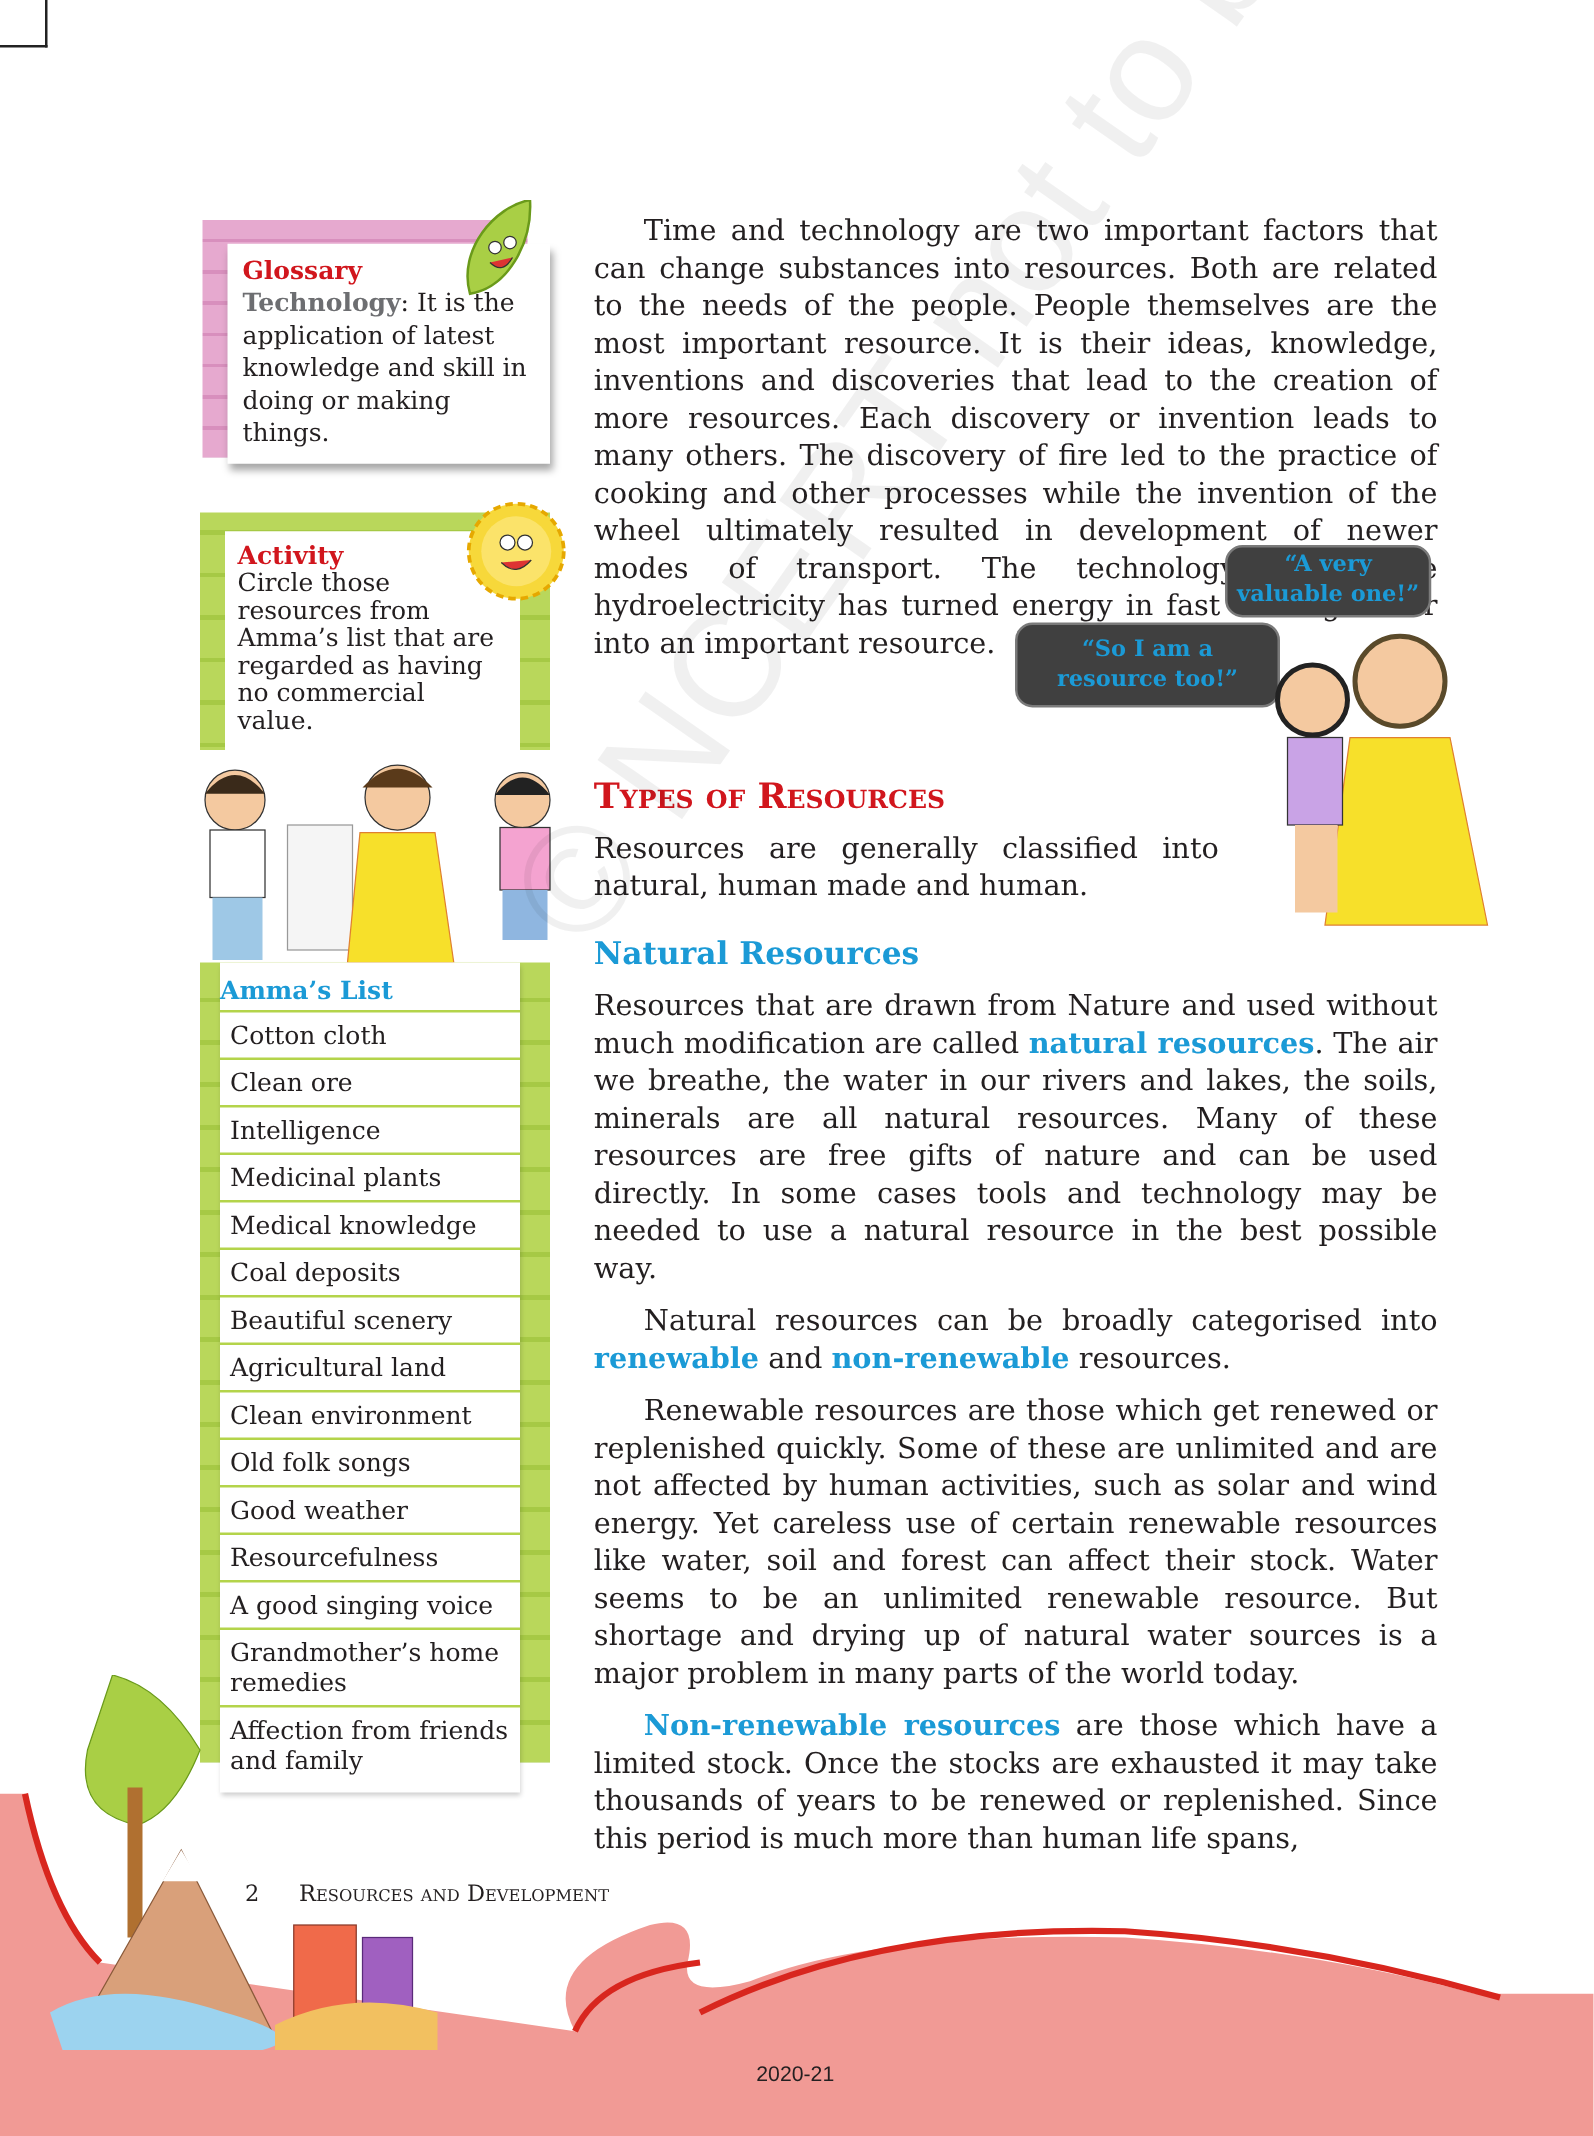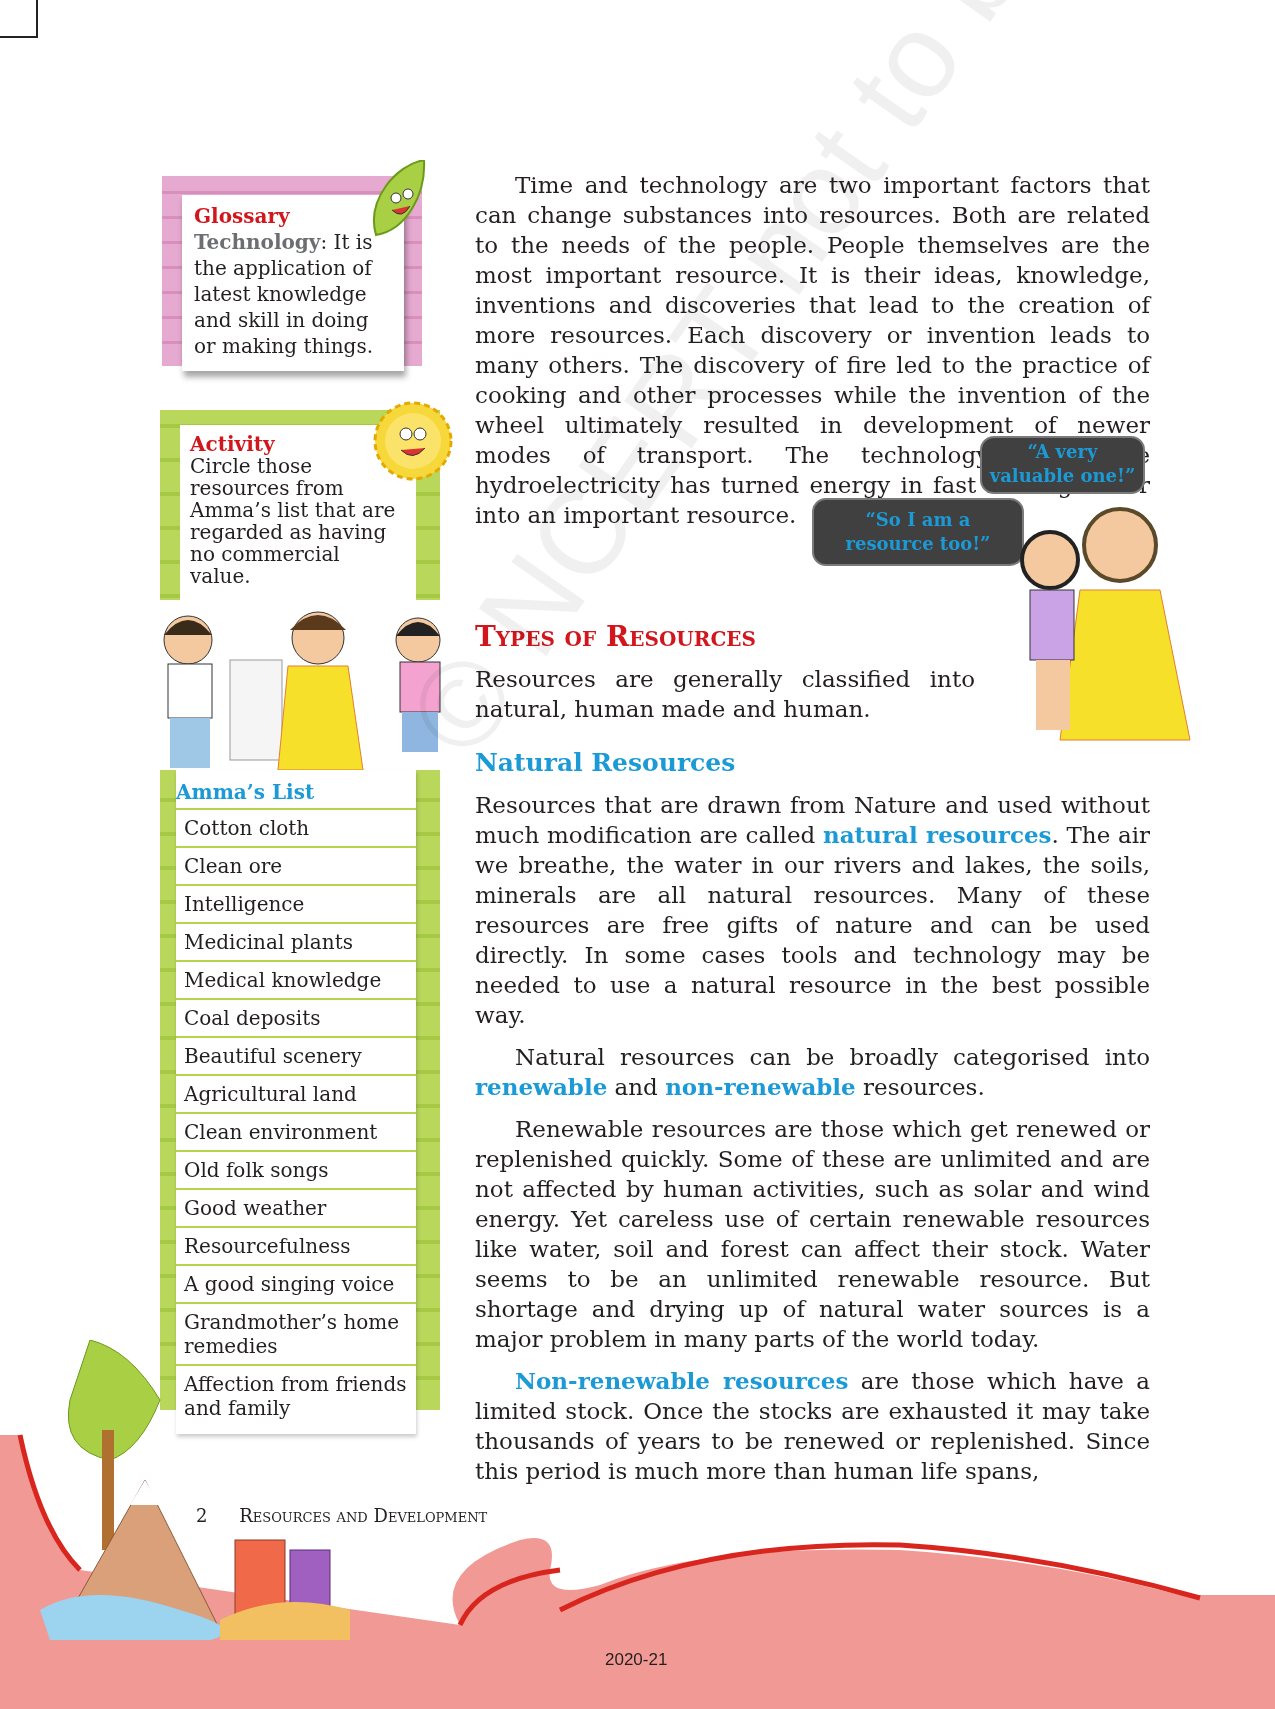--- a/index.html
+++ b/index.html
@@ -1,19 +1,19 @@
 <!DOCTYPE html>
 <html><head>
 <meta charset="utf-8">
 <style>
   html,body{margin:0;padding:0;background:#fff;}
   body{width:1275px;height:1709px;position:relative;overflow:hidden;font-family:"DejaVu Serif","Liberation Serif",serif;color:#231f20;}
   .crop{position:absolute;left:0;top:0;width:36px;height:36px;border-right:2px solid #222;border-bottom:2px solid #222;}
   .glossary{position:absolute;left:162px;top:176px;width:260px;height:190px;background:repeating-linear-gradient(0deg,#e6a9cf 0 22px,#d88fbd 22px 25px);}
-  .gloss-card{position:absolute;left:182px;top:195px;width:222px;height:176px;background:#fff;box-shadow:2px 6px 6px rgba(0,0,0,.35);padding:8px 12px;box-sizing:border-box;font-size:20px;line-height:26px;}
+  .gloss-card{position:absolute;left:182px;top:195px;width:258px;height:176px;background:#fff;box-shadow:2px 6px 6px rgba(0,0,0,.35);padding:8px 12px;box-sizing:border-box;font-size:20px;line-height:26px;}
   .red-h{color:#d1161d;font-weight:bold;font-size:20px;}
   .term{color:#6d6e71;font-weight:bold;}
   .activity{position:absolute;left:160px;top:410px;width:280px;height:1000px;background:repeating-linear-gradient(0deg,#b9d75b 0 30px,#a6c945 30px 34px);}
   .act-card{position:absolute;left:180px;top:425px;width:236px;height:200px;background:#fff;padding:8px 10px;box-sizing:border-box;font-size:20px;line-height:22px;}
   .illus{position:absolute;left:108px;top:600px;width:350px;height:170px;background:#fff;}
   .list{position:absolute;left:176px;top:770px;width:240px;background:#fff;box-shadow:1px 3px 4px rgba(0,0,0,.2);}
   .list-title{color:#1b9ad6;font-weight:bold;font-size:20px;padding:10px 0 4px;border-bottom:2px solid #b4d44a;}
   .list-item{font-size:20px;line-height:24px;padding:6px 6px 6px 8px;border-bottom:2px solid #b4d44a;}
   .list-item:last-child{border-bottom:none;padding-bottom:14px;}
   .main{position:absolute;left:475px;top:170px;width:675px;font-size:23px;line-height:30px;text-align:justify;}

